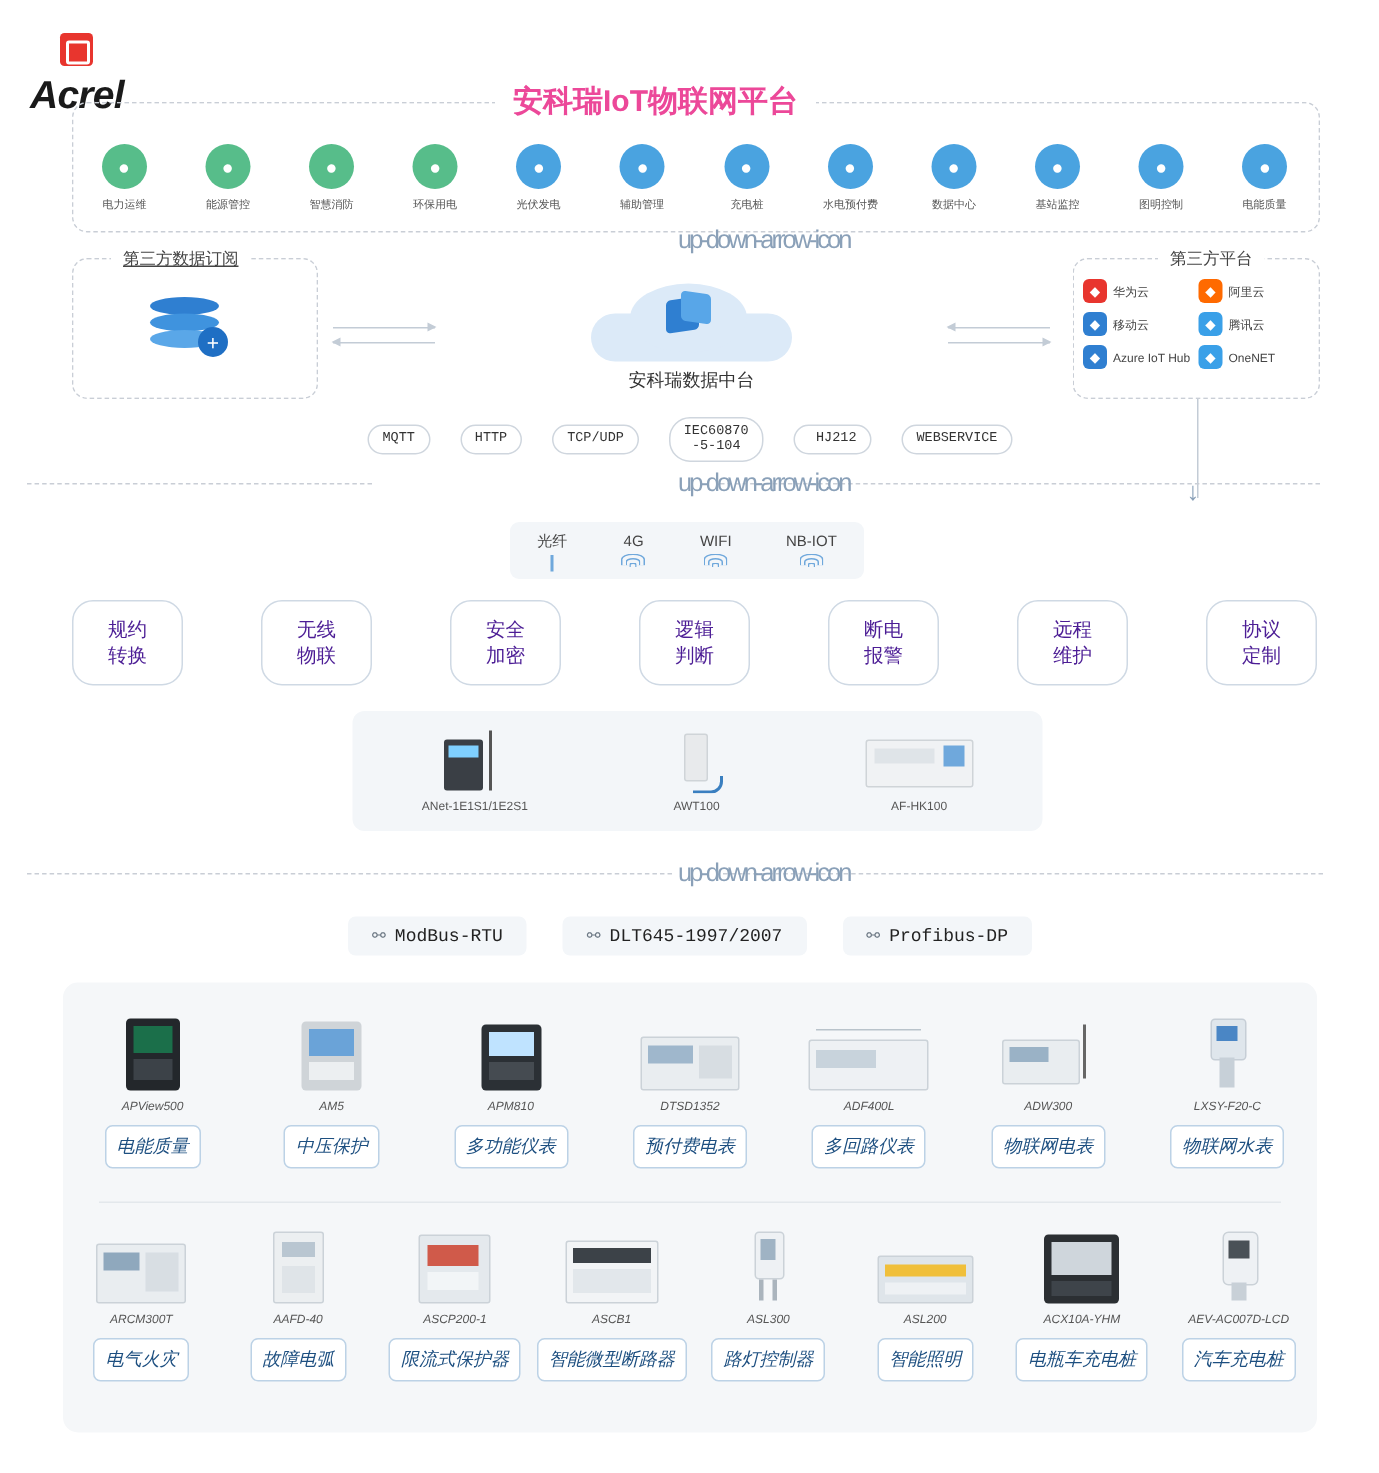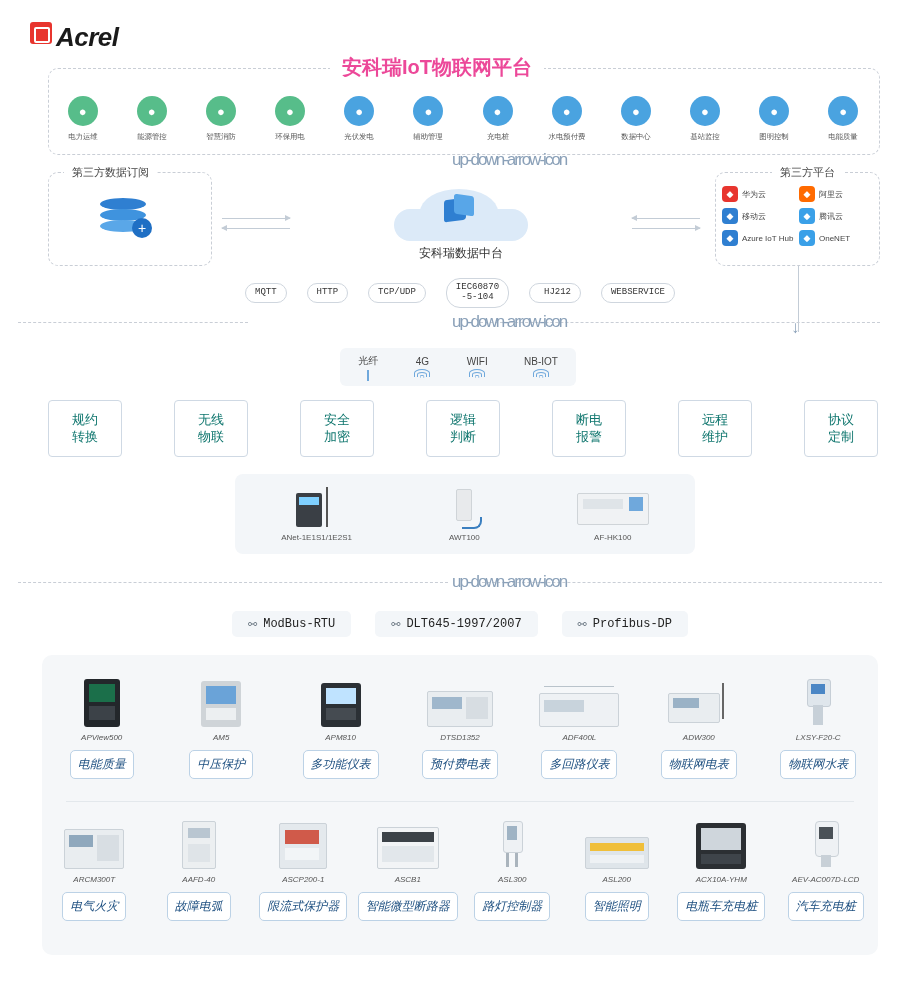--- a/index.html
+++ b/index.html
@@ -1,38 +1,38 @@
 <!DOCTYPE html>
 <html><head>
 <meta charset="utf-8">
 <style>
   html,body{margin:0;padding:0;background:#ffffff;}
   body{width:919px;height:982px;font-family:"Liberation Sans","DejaVu Sans",sans-serif;color:#333;position:relative;overflow:hidden;}
-  .logo{position:absolute;left:30px;top:22px;display:flex;align-items:flex-start;gap:4px;}
+  .logo{position:absolute;left:20px;top:22px;display:flex;align-items:center;gap:4px;flex-direction:column;}
   .logo-mark{width:22px;height:22px;background:#e8352e;border-radius:3px;position:relative;}
   .logo-mark:after{content:"";position:absolute;left:4px;top:5px;width:12px;height:12px;border:2px solid #fff;border-radius:2px;}
   .logo-text{font-size:26px;font-weight:bold;font-style:italic;color:#1a1a1a;letter-spacing:-0.5px;}
 
   .panel{position:absolute;border:1px dashed #c9ced6;border-radius:10px;}
   .panel-title{position:absolute;background:#fff;padding:0 8px;font-size:11px;color:#444;}
 
   
   .top-panel{left:48px;top:68px;width:830px;height:85px;}
   .top-title{left:330px;top:54px;font-size:20px;font-weight:bold;color:#ec4899;background:#fff;padding:0 12px;position:absolute;}
   .icon-row{position:absolute;left:48px;top:96px;width:830px;display:flex;justify-content:space-around;align-items:flex-start;}
   .icon-item{width:62px;display:flex;flex-direction:column;align-items:center;gap:5px;}
   .circ{width:30px;height:30px;border-radius:50%;display:flex;align-items:center;justify-content:center;color:#fff;font-size:13px;}
   .icon-label{font-size:8px;color:#555;white-space:nowrap;transform:scale(.92);}
 
   
   .updown{position:absolute;font-size:17px;color:#8aa0b8;letter-spacing:-2px;}
 
   
   .sub-panel{left:48px;top:172px;width:162px;height:92px;}
-  .sub-title{left:64px;top:165px;}
+  .sub-title{left:74px;top:165px;text-decoration:underline;}
   .db-icon{position:absolute;left:100px;top:198px;width:60px;height:44px;}
   .db-l{position:absolute;left:0;top:0;width:46px;height:12px;background:#2f7fd1;border-radius:50%/50%;}
   .db-l2{position:absolute;left:0;top:11px;width:46px;height:12px;background:#3f93de;border-radius:50%/50%;}
   .db-l3{position:absolute;left:0;top:22px;width:46px;height:12px;background:#5aa7e8;border-radius:50%/50%;}
   .db-plus{position:absolute;left:32px;top:20px;width:20px;height:20px;border-radius:50%;background:#1f6fc4;color:#fff;font-size:14px;display:flex;align-items:center;justify-content:center;}
 
   
   .cloud-wrap{position:absolute;left:376px;top:185px;width:170px;height:80px;text-align:center;}
   .cloud{position:relative;width:150px;height:58px;margin:0 auto;}
   .cloud:before{content:"";position:absolute;left:8px;top:24px;width:134px;height:32px;background:#dceaf8;border-radius:22px;}
@@ -60,21 +60,21 @@
   .comm-item{display:flex;flex-direction:column;align-items:center;gap:2px;font-size:10px;color:#444;}
   .wifi{width:16px;height:10px;position:relative;}
   .wifi i{position:absolute;border:1.6px solid #6fa8dc;border-bottom:none;border-radius:50% 50% 0 0;left:50%;transform:translateX(-50%);}
   .wifi i:nth-child(1){width:14px;height:7px;top:0;}
   .wifi i:nth-child(2){width:8px;height:4px;top:3px;}
   .wifi i:nth-child(3){width:3px;height:2px;top:6px;border-width:1.4px;}
   .fiber{width:2px;height:11px;background:#6fa8dc;}
 
   
   .feat-row{position:absolute;left:48px;top:400px;width:830px;display:flex;justify-content:space-between;}
-  .feat{width:72px;height:55px;border:1px solid #cfd9e4;border-radius:4px;background:#fff;display:flex;flex-direction:column;align-items:center;justify-content:center;font-size:13px;color:#0f766e;line-height:1.25;}
+  .feat{width:72px;height:55px;border:1px solid #cfd9e4;border-radius:14px;background:#fff;display:flex;flex-direction:column;align-items:center;justify-content:center;font-size:13px;color:#4c1d95;line-height:1.25;}
 
   
   .gw-box{position:absolute;left:235px;top:474px;width:460px;height:80px;background:#f3f6f9;border-radius:8px;display:flex;justify-content:space-around;align-items:center;}
   .gw-item{display:flex;flex-direction:column;align-items:center;gap:4px;}
   .gw-label{font-size:8px;color:#555;}
   .gw-img{height:42px;display:flex;align-items:flex-end;justify-content:center;}
 
   
   .bus-row{position:absolute;left:232px;top:611px;width:456px;display:flex;justify-content:space-between;}
   .bus{background:#f3f6f9;border-radius:5px;padding:6px 16px;font-size:12px;color:#222;font-family:"Liberation Mono","DejaVu Sans Mono",monospace;display:flex;align-items:center;gap:6px;}

